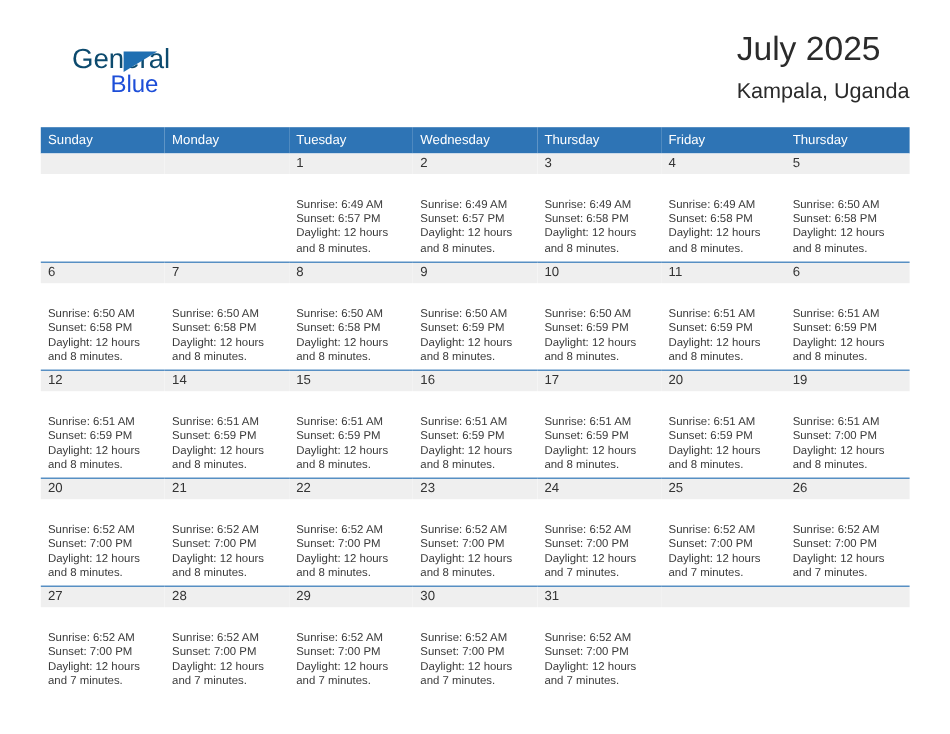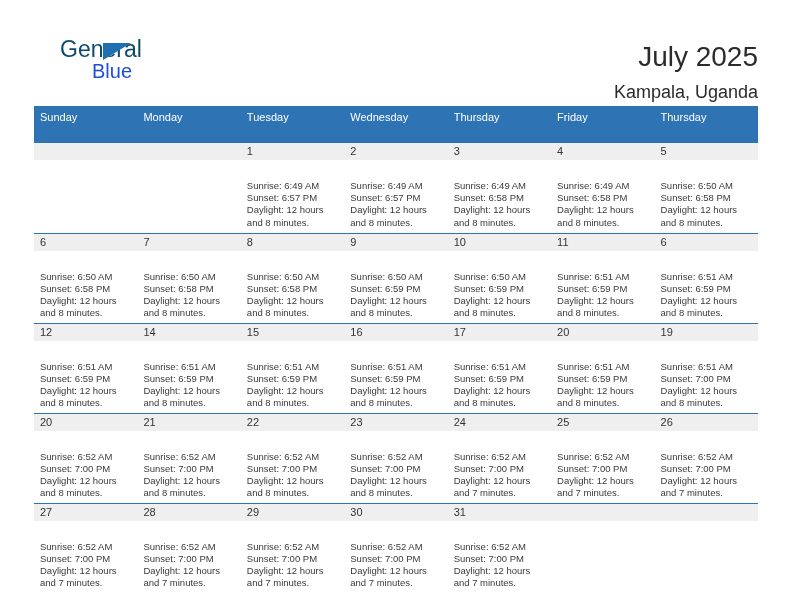--- a/index.html
+++ b/index.html
@@ -60,22 +60,22 @@
     left: 58px;
     top: 35px;
     font-size: 20px;
     color: #1d4ed8;
     line-height: 1;
     font-family: "Liberation Sans", sans-serif;
   }
   .title-block {
     position: absolute;
     right: 0;
-    top: 16px;
-    text-align: right;
+    top: 0;
+    text-align: left;
   }
   .month-title {
     font-size: 28px;
     color: #2b2b2b;
     line-height: 1.1;
     font-weight: normal;
     margin: 0;
     font-family: "Liberation Sans", sans-serif;
   }
   .location {
@@ -93,21 +93,21 @@
     width: 724px;
     border-collapse: collapse;
     table-layout: fixed;
   }
   .calendar th {
     background: #2e74b5;
     color: #ffffff;
     font-size: 11px;
     font-weight: normal;
     text-align: left;
-    padding: 5px 0 20px 6px;
+    padding: 5px 0 5px 6px;
     height: 19px;
     box-sizing: border-box;
     font-family: "Liberation Sans", sans-serif;
   }
   .calendar col { width: 103.43px; }
 
   .week-row { height: 90px; }
   .calendar td {
     vertical-align: top;
     padding: 0;

